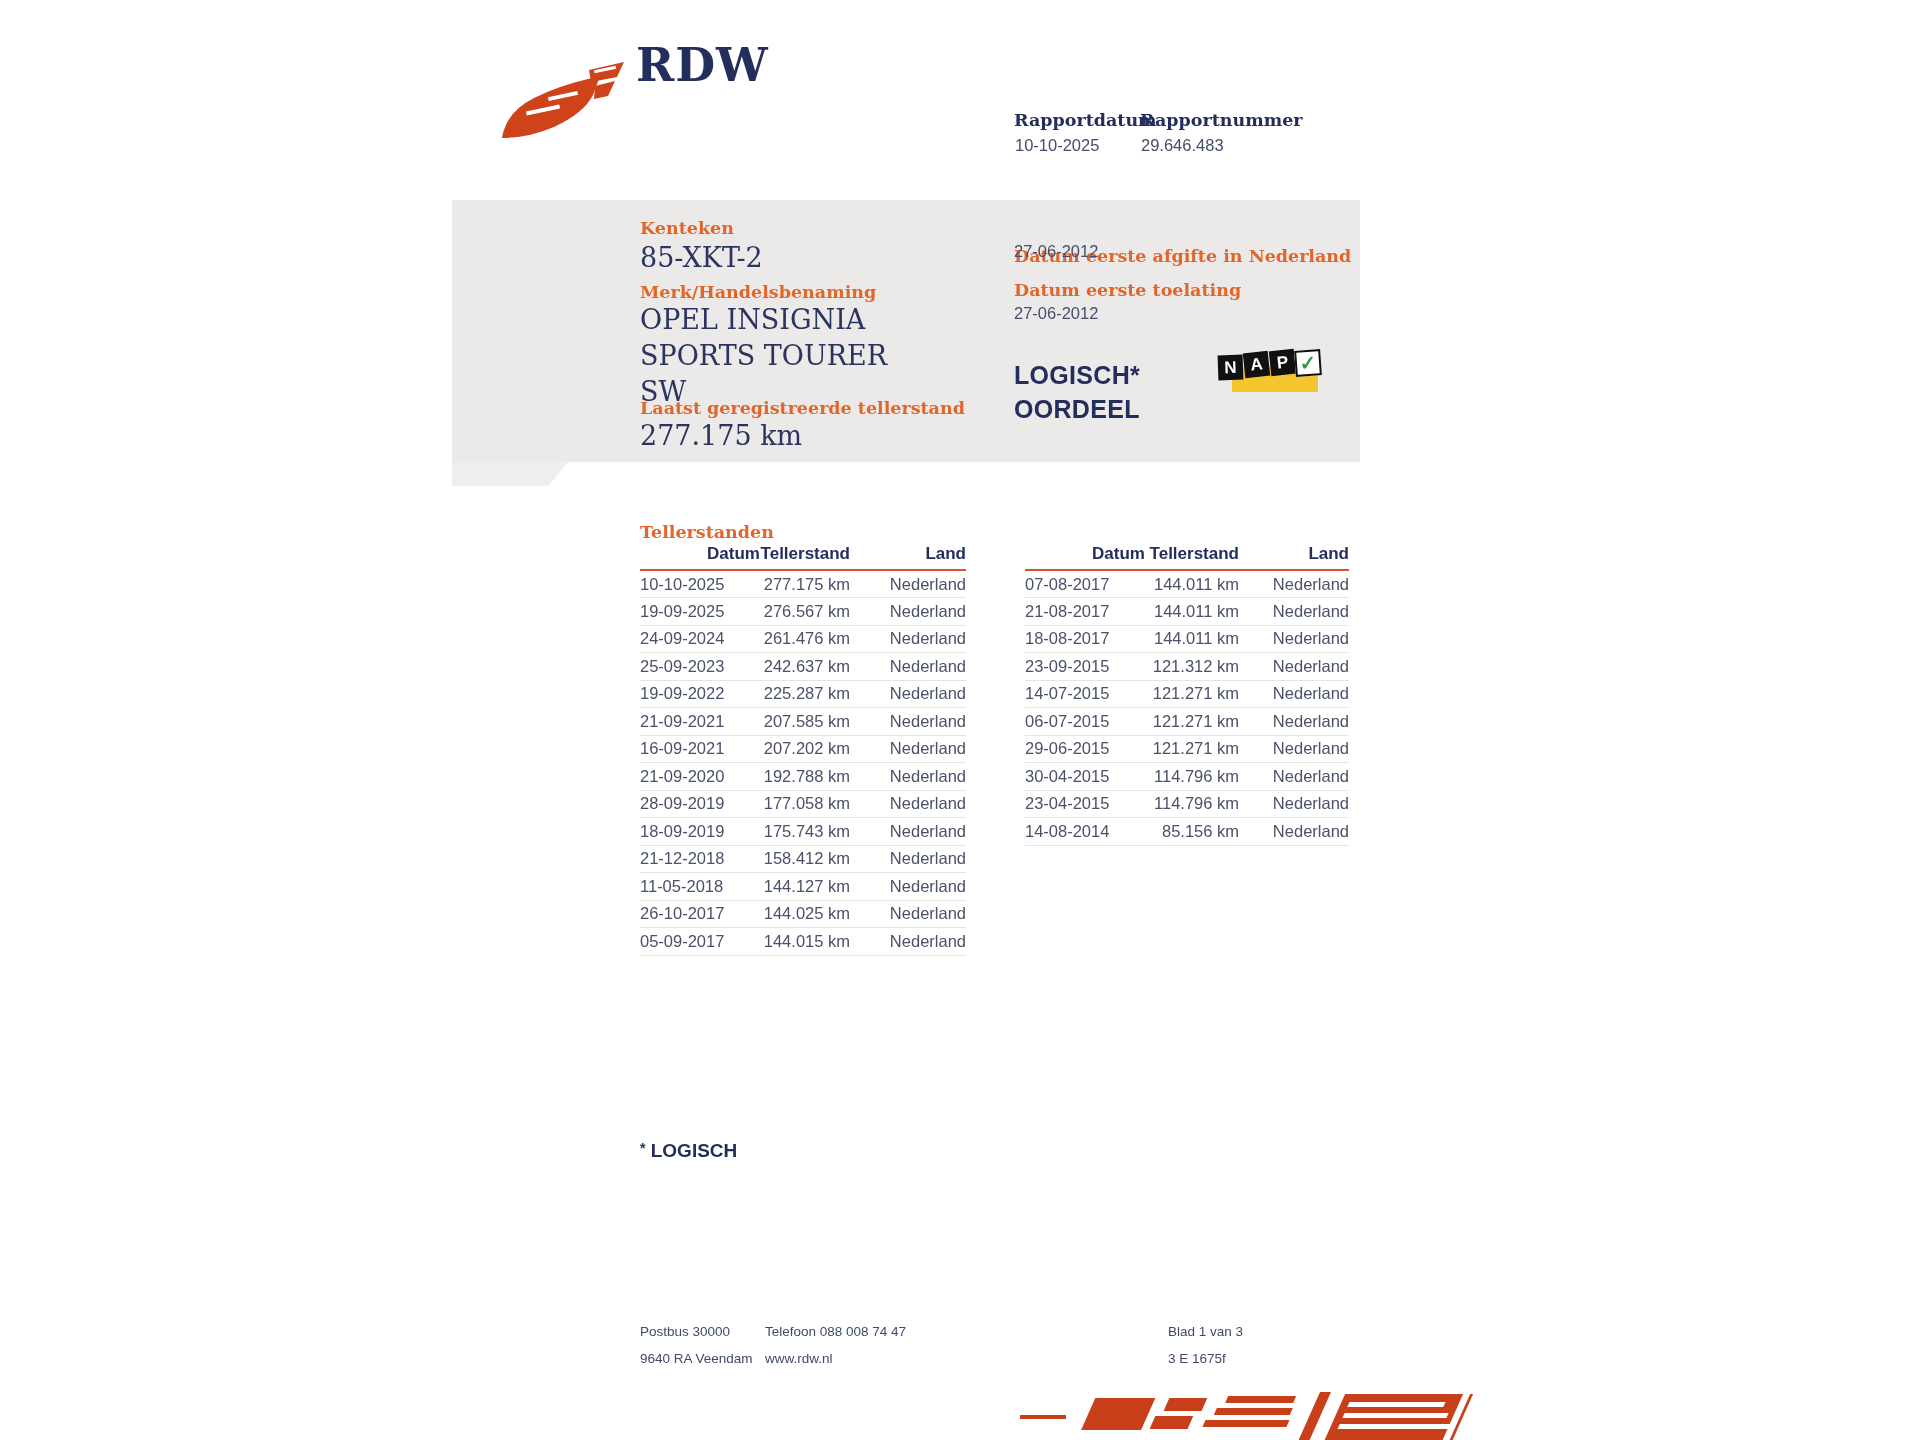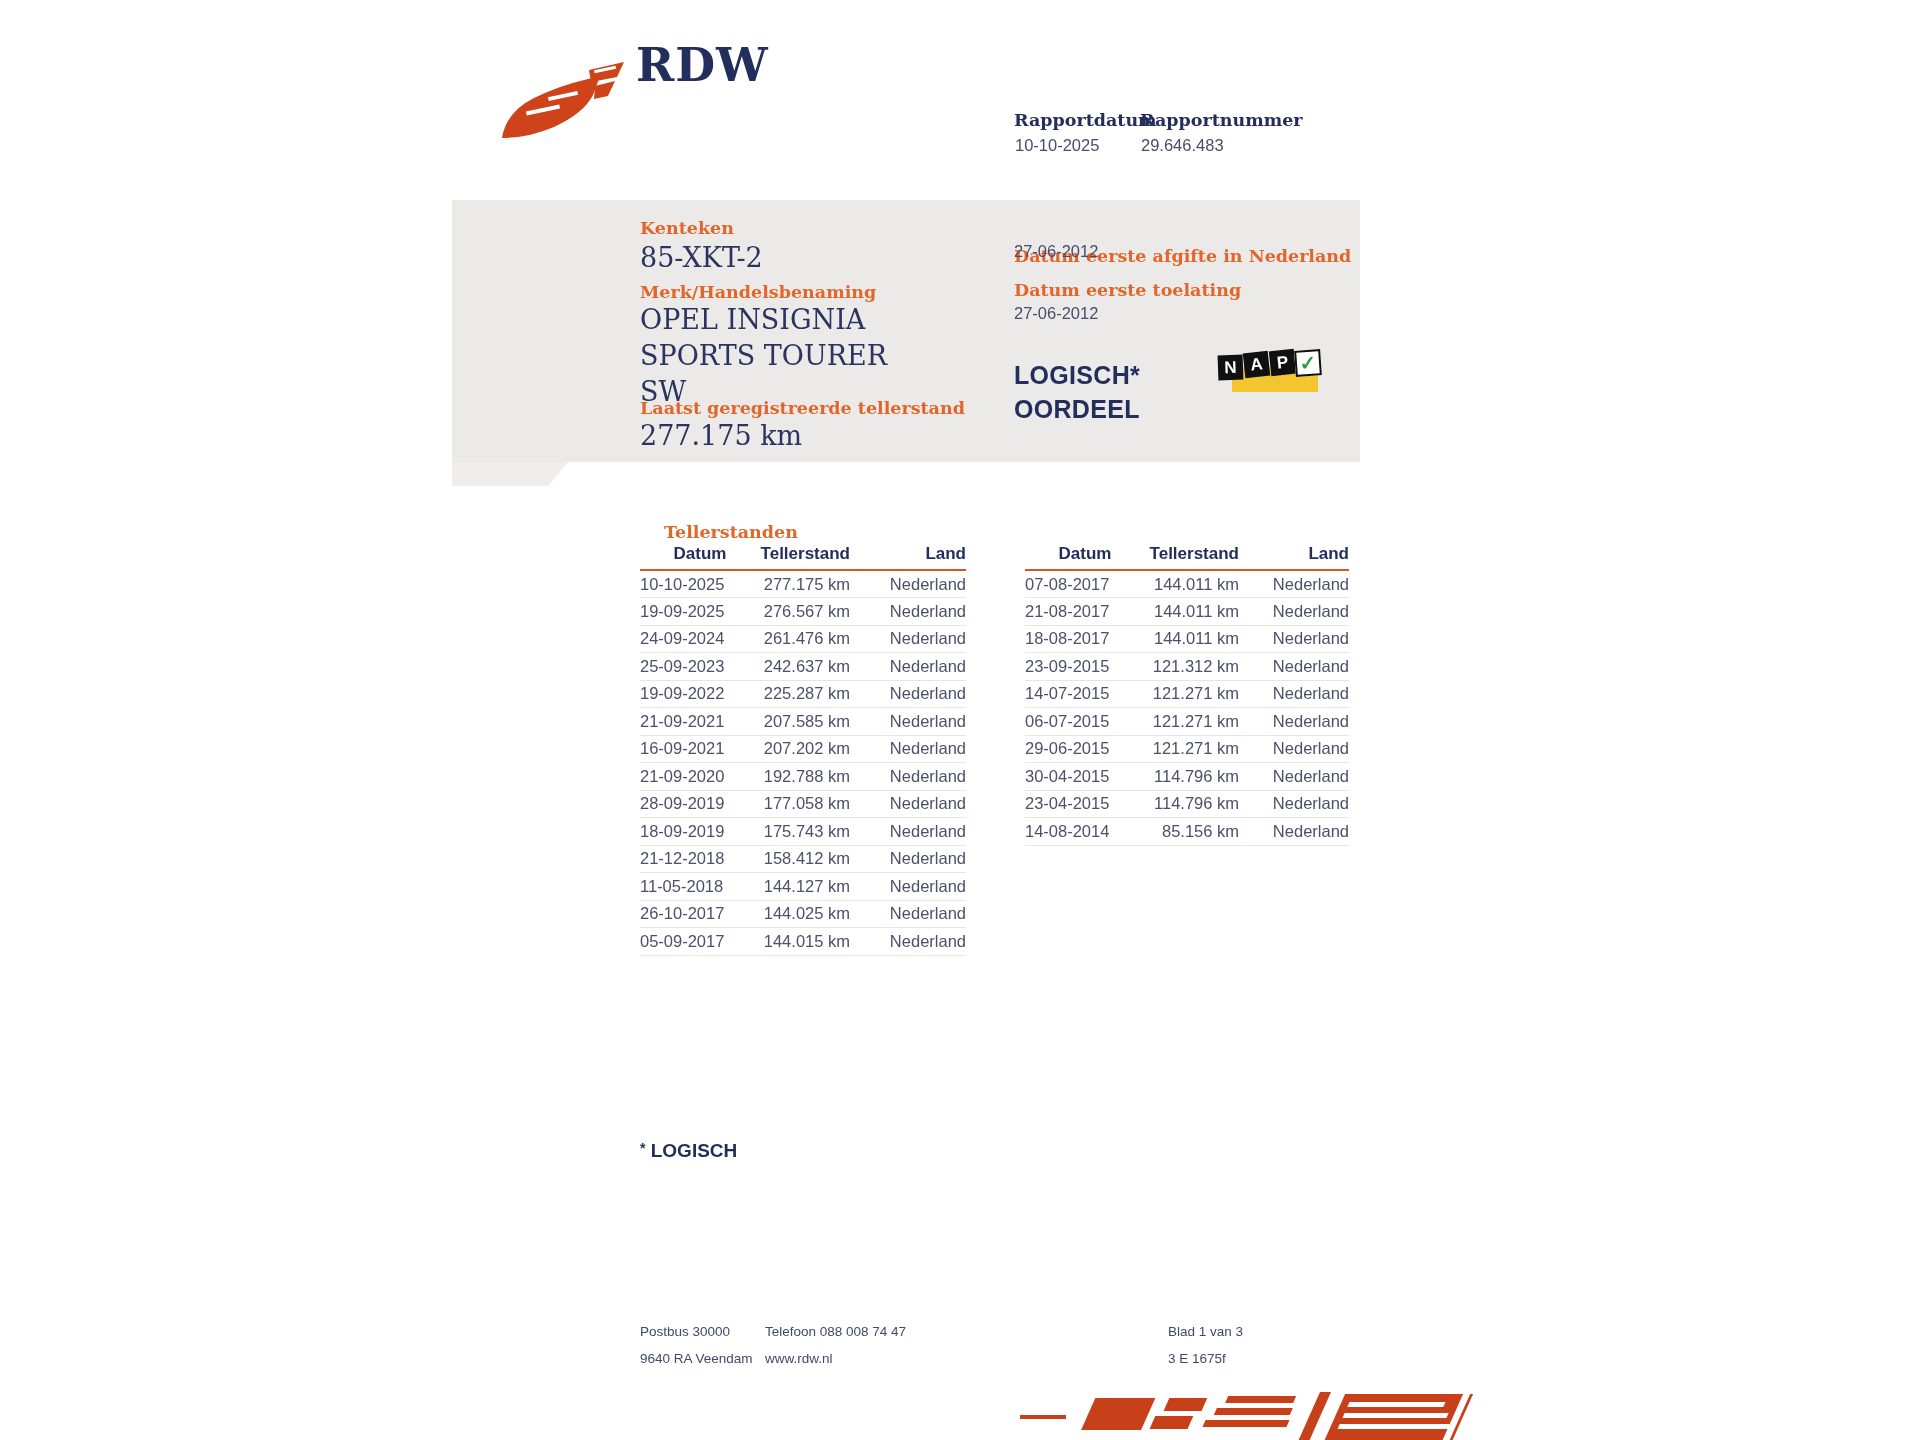--- a/index.html
+++ b/index.html
@@ -58,25 +58,25 @@
   .nap-p { left:52px; transform:rotate(-6deg); top:0; }
   .nap-check {
     position:absolute; left:77px; top:0; width:26px; height:26px;
     background:#ffffff; border:2px solid #101010; transform:rotate(-4deg);
     color:#2f9e3f; font-size:20px; font-weight:bold; line-height:22px; text-align:center;
   }
 
   
   .section-title {
     font-family:"DejaVu Serif", serif; font-weight:bold;
-    font-size:17.5px; color:#e2662a;margin-left:24px;
+    font-size:17.5px; color:#e2662a;
   }
   table.km { border-collapse:collapse; table-layout:fixed; }
   table.km th {
-    font-size:17px; font-weight:bold; color:#232e5c; text-align:center;
+    font-size:17px; font-weight:bold; color:#232e5c; text-align:right;
     padding:0 0 5px 0; border-bottom:2px solid #d4572a;
   }
   table.km td {
     font-size:16.5px; color:#4a5168; height:27.5px;
     border-bottom:1px solid #e7e5e4; padding:0;
   }
   table.km th.r, table.km td.r { text-align:right; }
 
   
   .fn-title { font-size:19px; font-weight:bold; color:#232e5c; }

